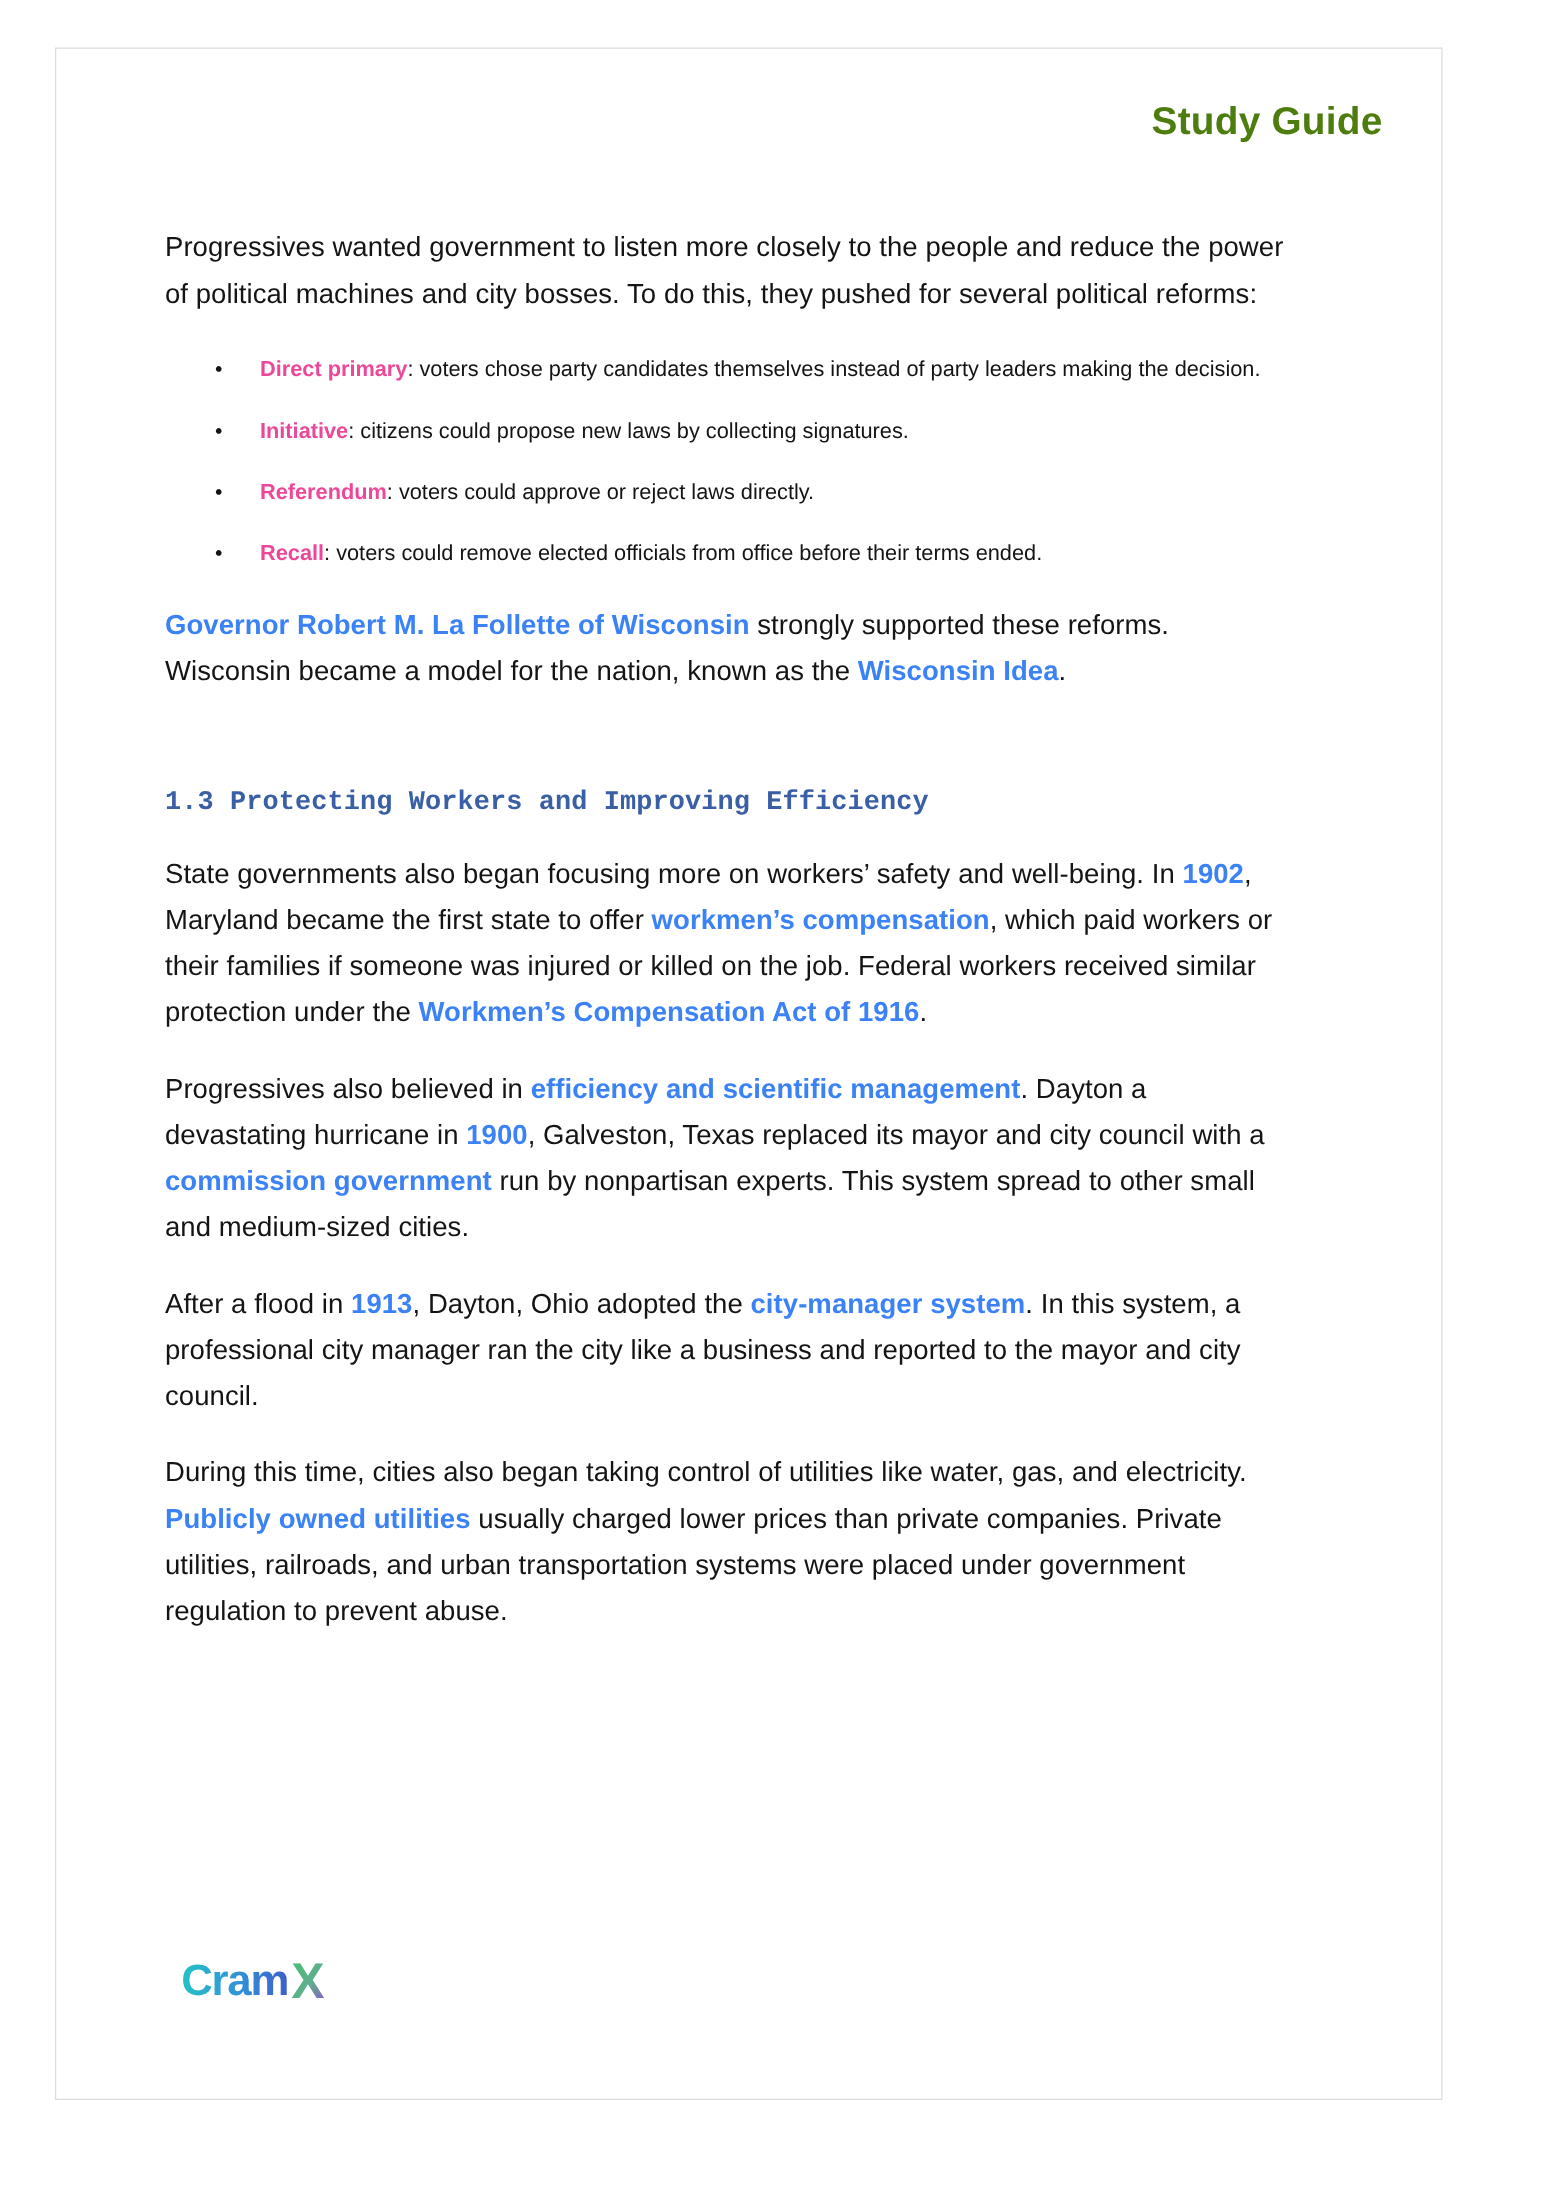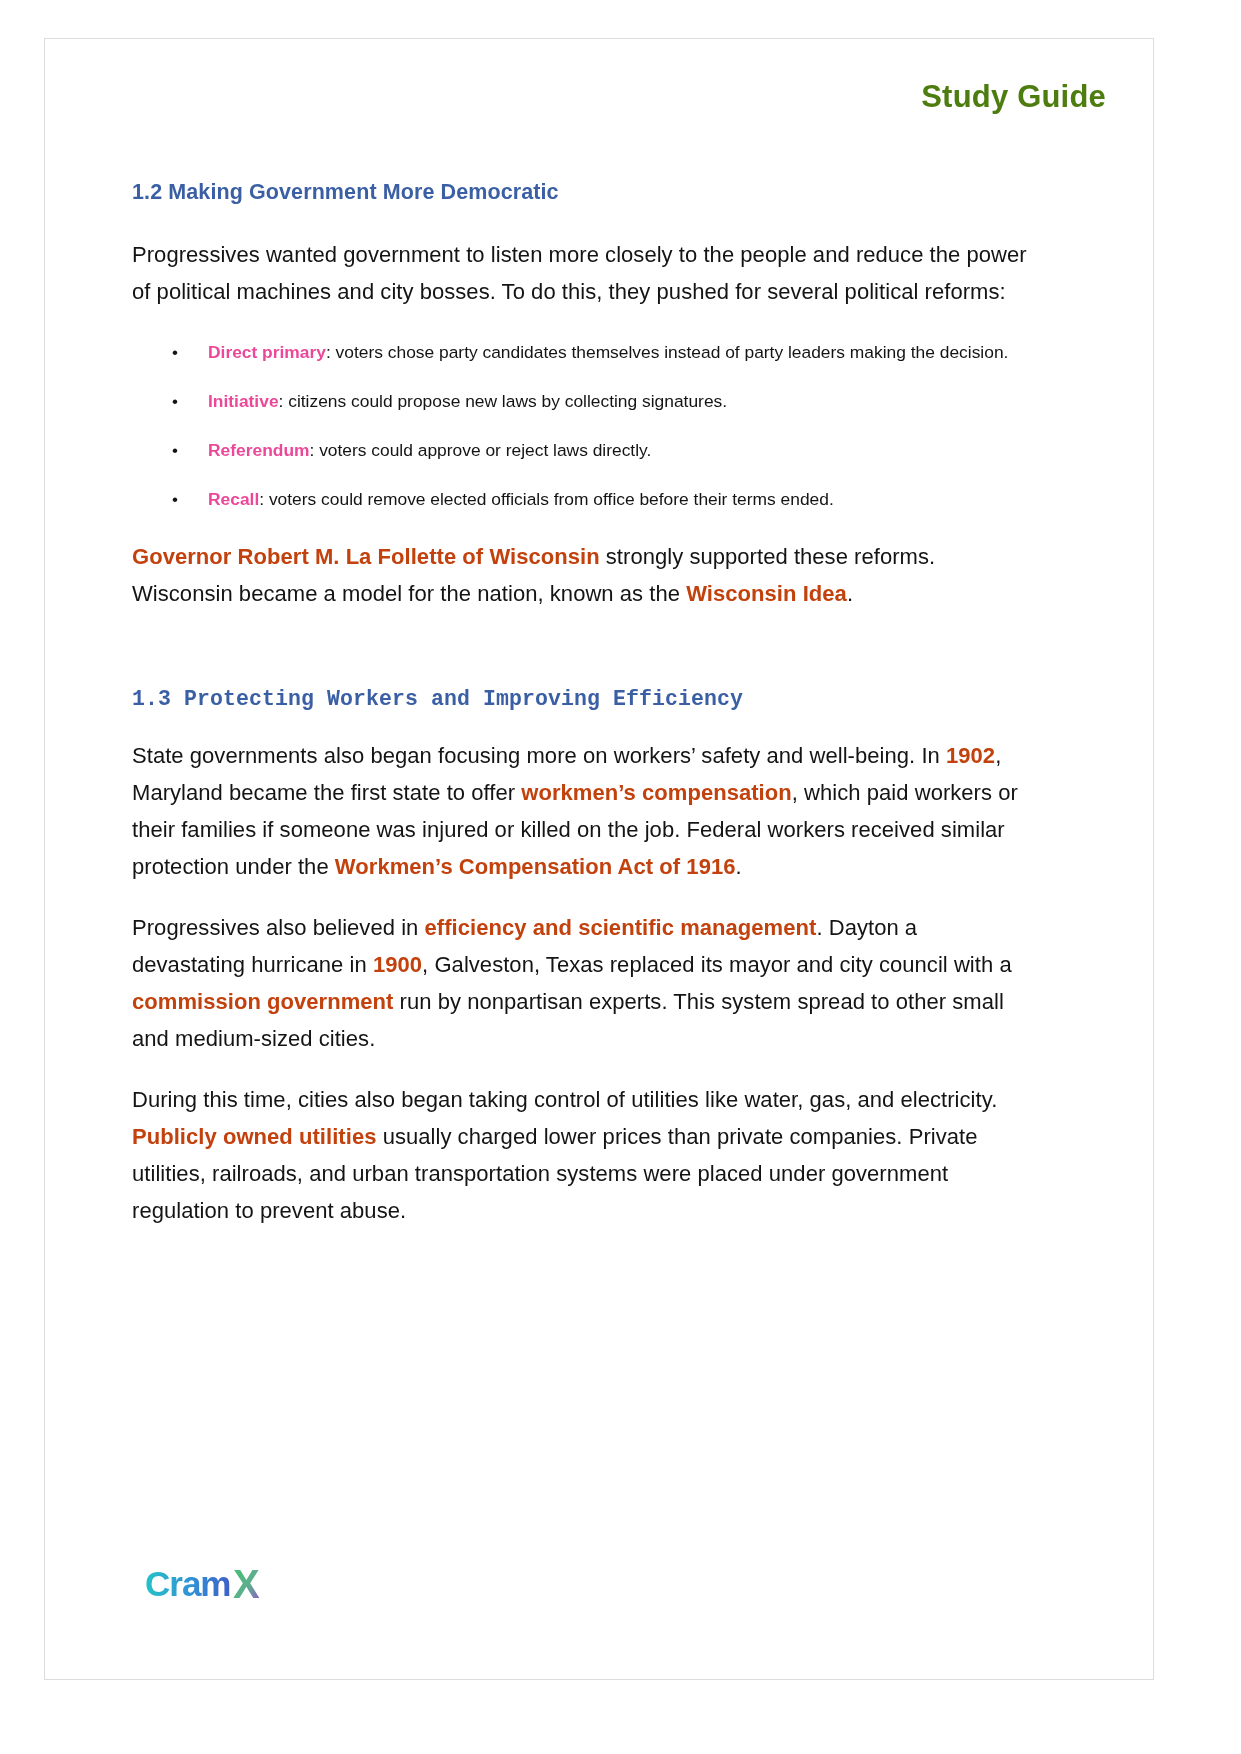--- a/index.html
+++ b/index.html
@@ -76,21 +76,21 @@
     font-family: Liberation Mono, monospace;
   }
 
   p.para {
     font-size: 22px;
     line-height: 37px;
     color: #141414;
     margin: 0 0 24px 0;
     letter-spacing: 0.05px;
   }
-  p.para b { font-weight: bold; color: #c2410c; }
+  p.para b { font-weight: bold; color: #3b82f6; }
 
   ul.reform-list {
     list-style: none;
     margin: 14px 0 20px 0;
     padding: 0;
   }
   ul.reform-list li {
     position: relative;
     font-size: 17.4px;
     line-height: 37px;
@@ -125,21 +125,20 @@
 
 <div class="page">
 
 
   <div class="content">
 
     <div class="doc-title">Study Guide</div>
 
     <div class="body-area">
 
-      <h2 class="section-heading">1.2 Making Government More Democratic</h2>
 
       <p class="para">Progressives wanted government to listen more closely to the people and reduce the power of political machines and city bosses. To do this, they pushed for several political reforms:</p>
 
       <ul class="reform-list">
         <li>
           <span class="bullet-dot">•</span>
           <b>Direct primary</b><span>: voters chose party candidates themselves instead of party leaders making the decision.</span>
         </li>
         <li>
           <span class="bullet-dot">•</span>
@@ -154,20 +153,21 @@
           <b>Recall</b><span>: voters could remove elected officials from office before their terms ended.</span>
         </li>
       </ul>
 
       <p class="para"><b>Governor Robert M. La Follette of Wisconsin</b><span> strongly supported these reforms. Wisconsin became a model for the nation, known as the </span><b>Wisconsin Idea</b><span>.</span></p>
 
       <h2 class="section-heading second">1.3 Protecting Workers and Improving Efficiency</h2>
 
       <p class="para"><span>State governments also began focusing more on workers’ safety and well-being. In </span><b>1902</b><span>, Maryland became the first state to offer </span><b>workmen’s compensation</b><span>, which paid workers or their families if someone was injured or killed on the job. Federal workers received similar protection under the </span><b>Workmen’s Compensation Act of 1916</b><span>.</span></p>
       <p class="para"><span>Progressives also believed in </span><b>efficiency and scientific management</b><span>. Dayton a devastating hurricane in </span><b>1900</b><span>, Galveston, Texas replaced its mayor and city council with a </span><b>commission government</b><span> run by nonpartisan experts. This system spread to other small and medium-sized cities.</span></p>
+      <p class="para"><span>After a flood in </span><b>1913</b><span>, Dayton, Ohio adopted the </span><b>city-manager system</b><span>. In this system, a professional city manager ran the city like a business and reported to the mayor and city council.</span></p>
       <p class="para"><span>During this time, cities also began taking control of utilities like water, gas, and electricity. </span><b>Publicly owned utilities</b><span> usually charged lower prices than private companies. Private utilities, railroads, and urban transportation systems were placed under government regulation to prevent abuse.</span></p>
 
     </div>
   </div>
 
   <div class="footer-logo">
     <svg width="150" height="44" viewBox="0 0 150 44" xmlns="http://www.w3.org/2000/svg" aria-hidden="true">
       <defs>
         <linearGradient id="cramGrad" x1="0" y1="0" x2="1" y2="0">
           <stop offset="0%" stop-color="#25c2c7"></stop>

